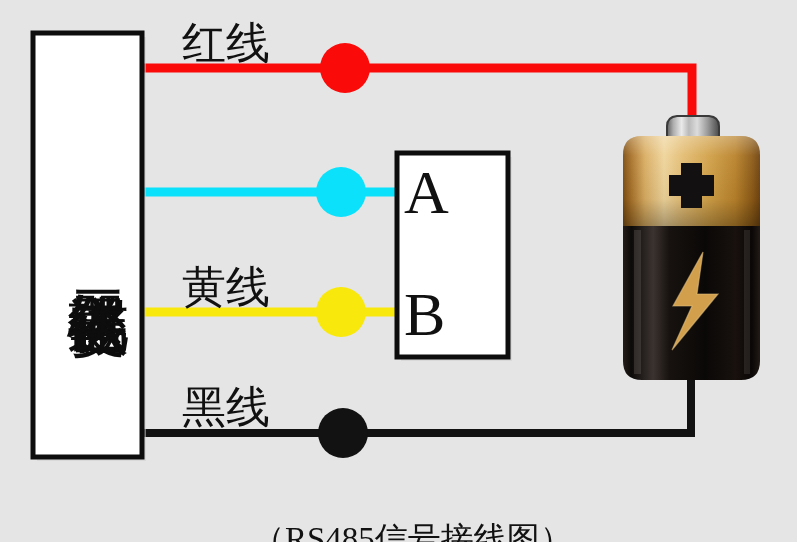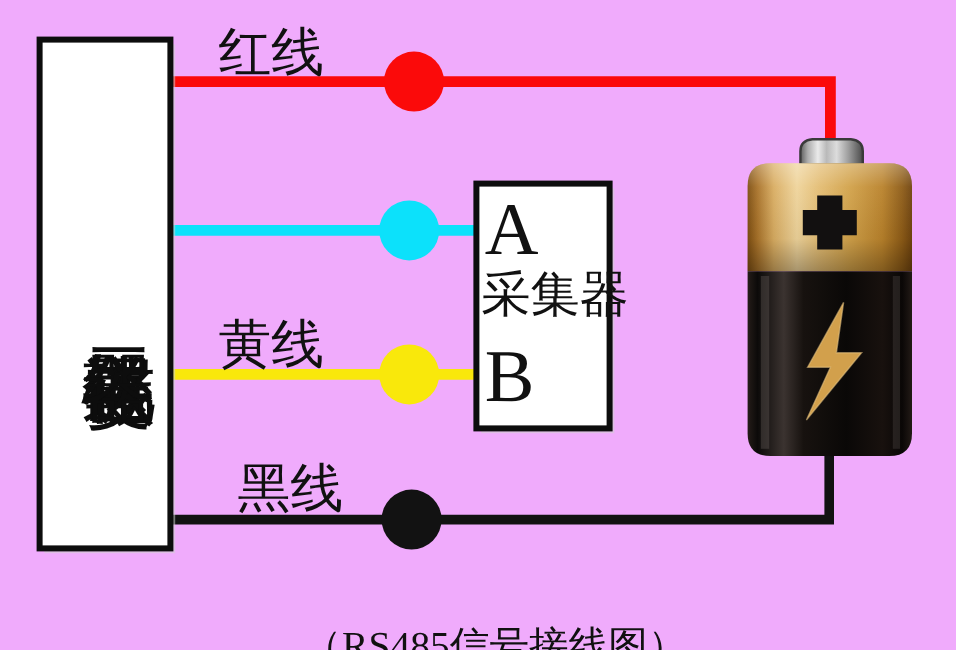--- a/index.html
+++ b/index.html
@@ -8,21 +8,21 @@
     padding: 0;
     background: #ffffff;
   }
   body {
     font-family: "Liberation Serif", "DejaVu Serif", serif;
   }
   #diagram-root {
     position: relative;
     width: 797px;
     height: 542px;
-    background: #f0abfc;
+    background: #e5e5e5;
     overflow: hidden;
   }
   #diagram-svg {
     position: absolute;
     left: 0;
     top: 0;
     width: 797px;
     height: 542px;
     display: block;
   }
@@ -54,21 +54,21 @@
     white-space: nowrap;
     user-select: none;
   }
   .wire-label {
     font-size: 44px;
     font-weight: 400;
   }
   #label-red-wire  { left: 182px; top: 22px; }
   #label-green-wire{ left: 182px; top: 146px; }
   #label-yellow-wire{ left: 182px; top: 266px; }
-  #label-black-wire{ left: 198px; top: 386px; }
+  #label-black-wire{ left: 182px; top: 386px; }
 
   #collector-port-a {
     left: 404px; top: 161px;
     font-size: 62px;
     font-family: "Liberation Serif", "DejaVu Serif", serif;
   }
   #collector-port-b {
     left: 404px; top: 283px;
     font-size: 62px;
     font-family: "Liberation Serif", "DejaVu Serif", serif;
@@ -204,19 +204,18 @@
 
   <div class="label-text wire-label" id="label-red-wire">红线</div>
 
 
   <div class="label-text wire-label" id="label-yellow-wire">黄线</div>
 
   <div class="label-text wire-label" id="label-black-wire">黑线</div>
 
   <div class="label-text" id="collector-port-a">A</div>
 
-  <div class="label-text" id="collector-name">采集器</div>
 
   <div class="label-text" id="collector-port-b">B</div>
 
   <div class="label-text" id="caption-text">（RS485信号接线图）</div>
 
 </div>
 
 </body></html>

